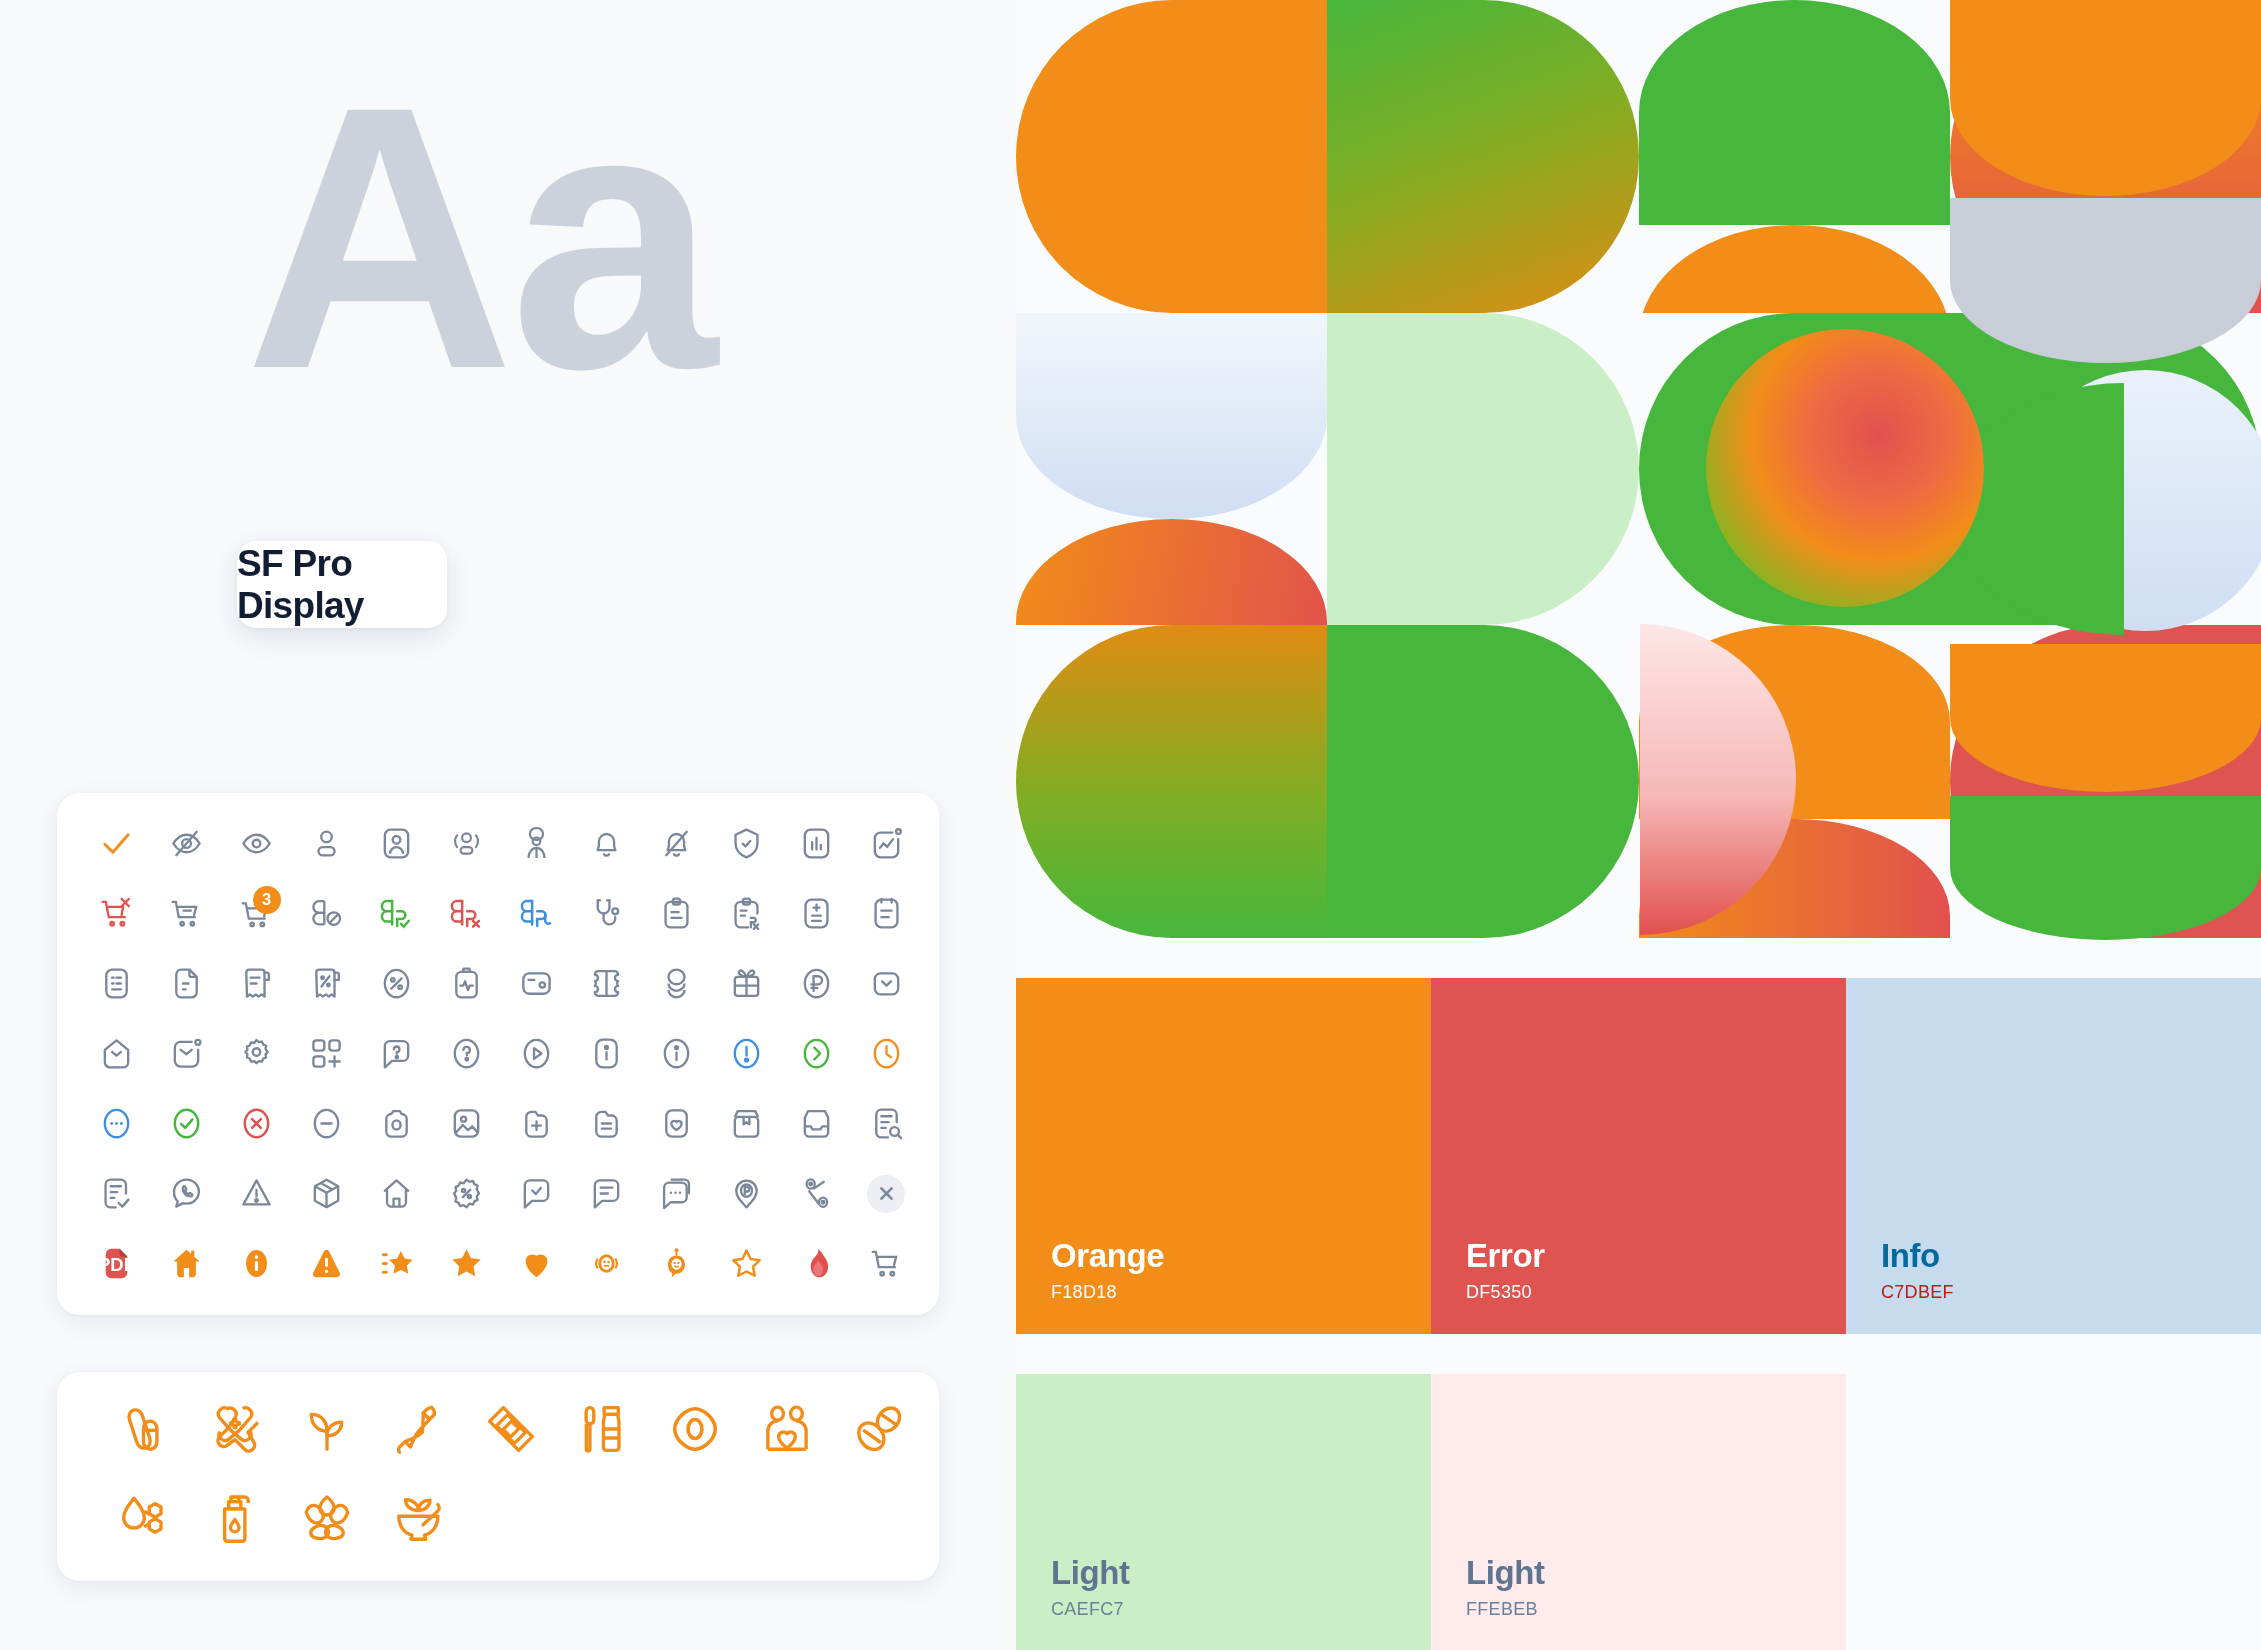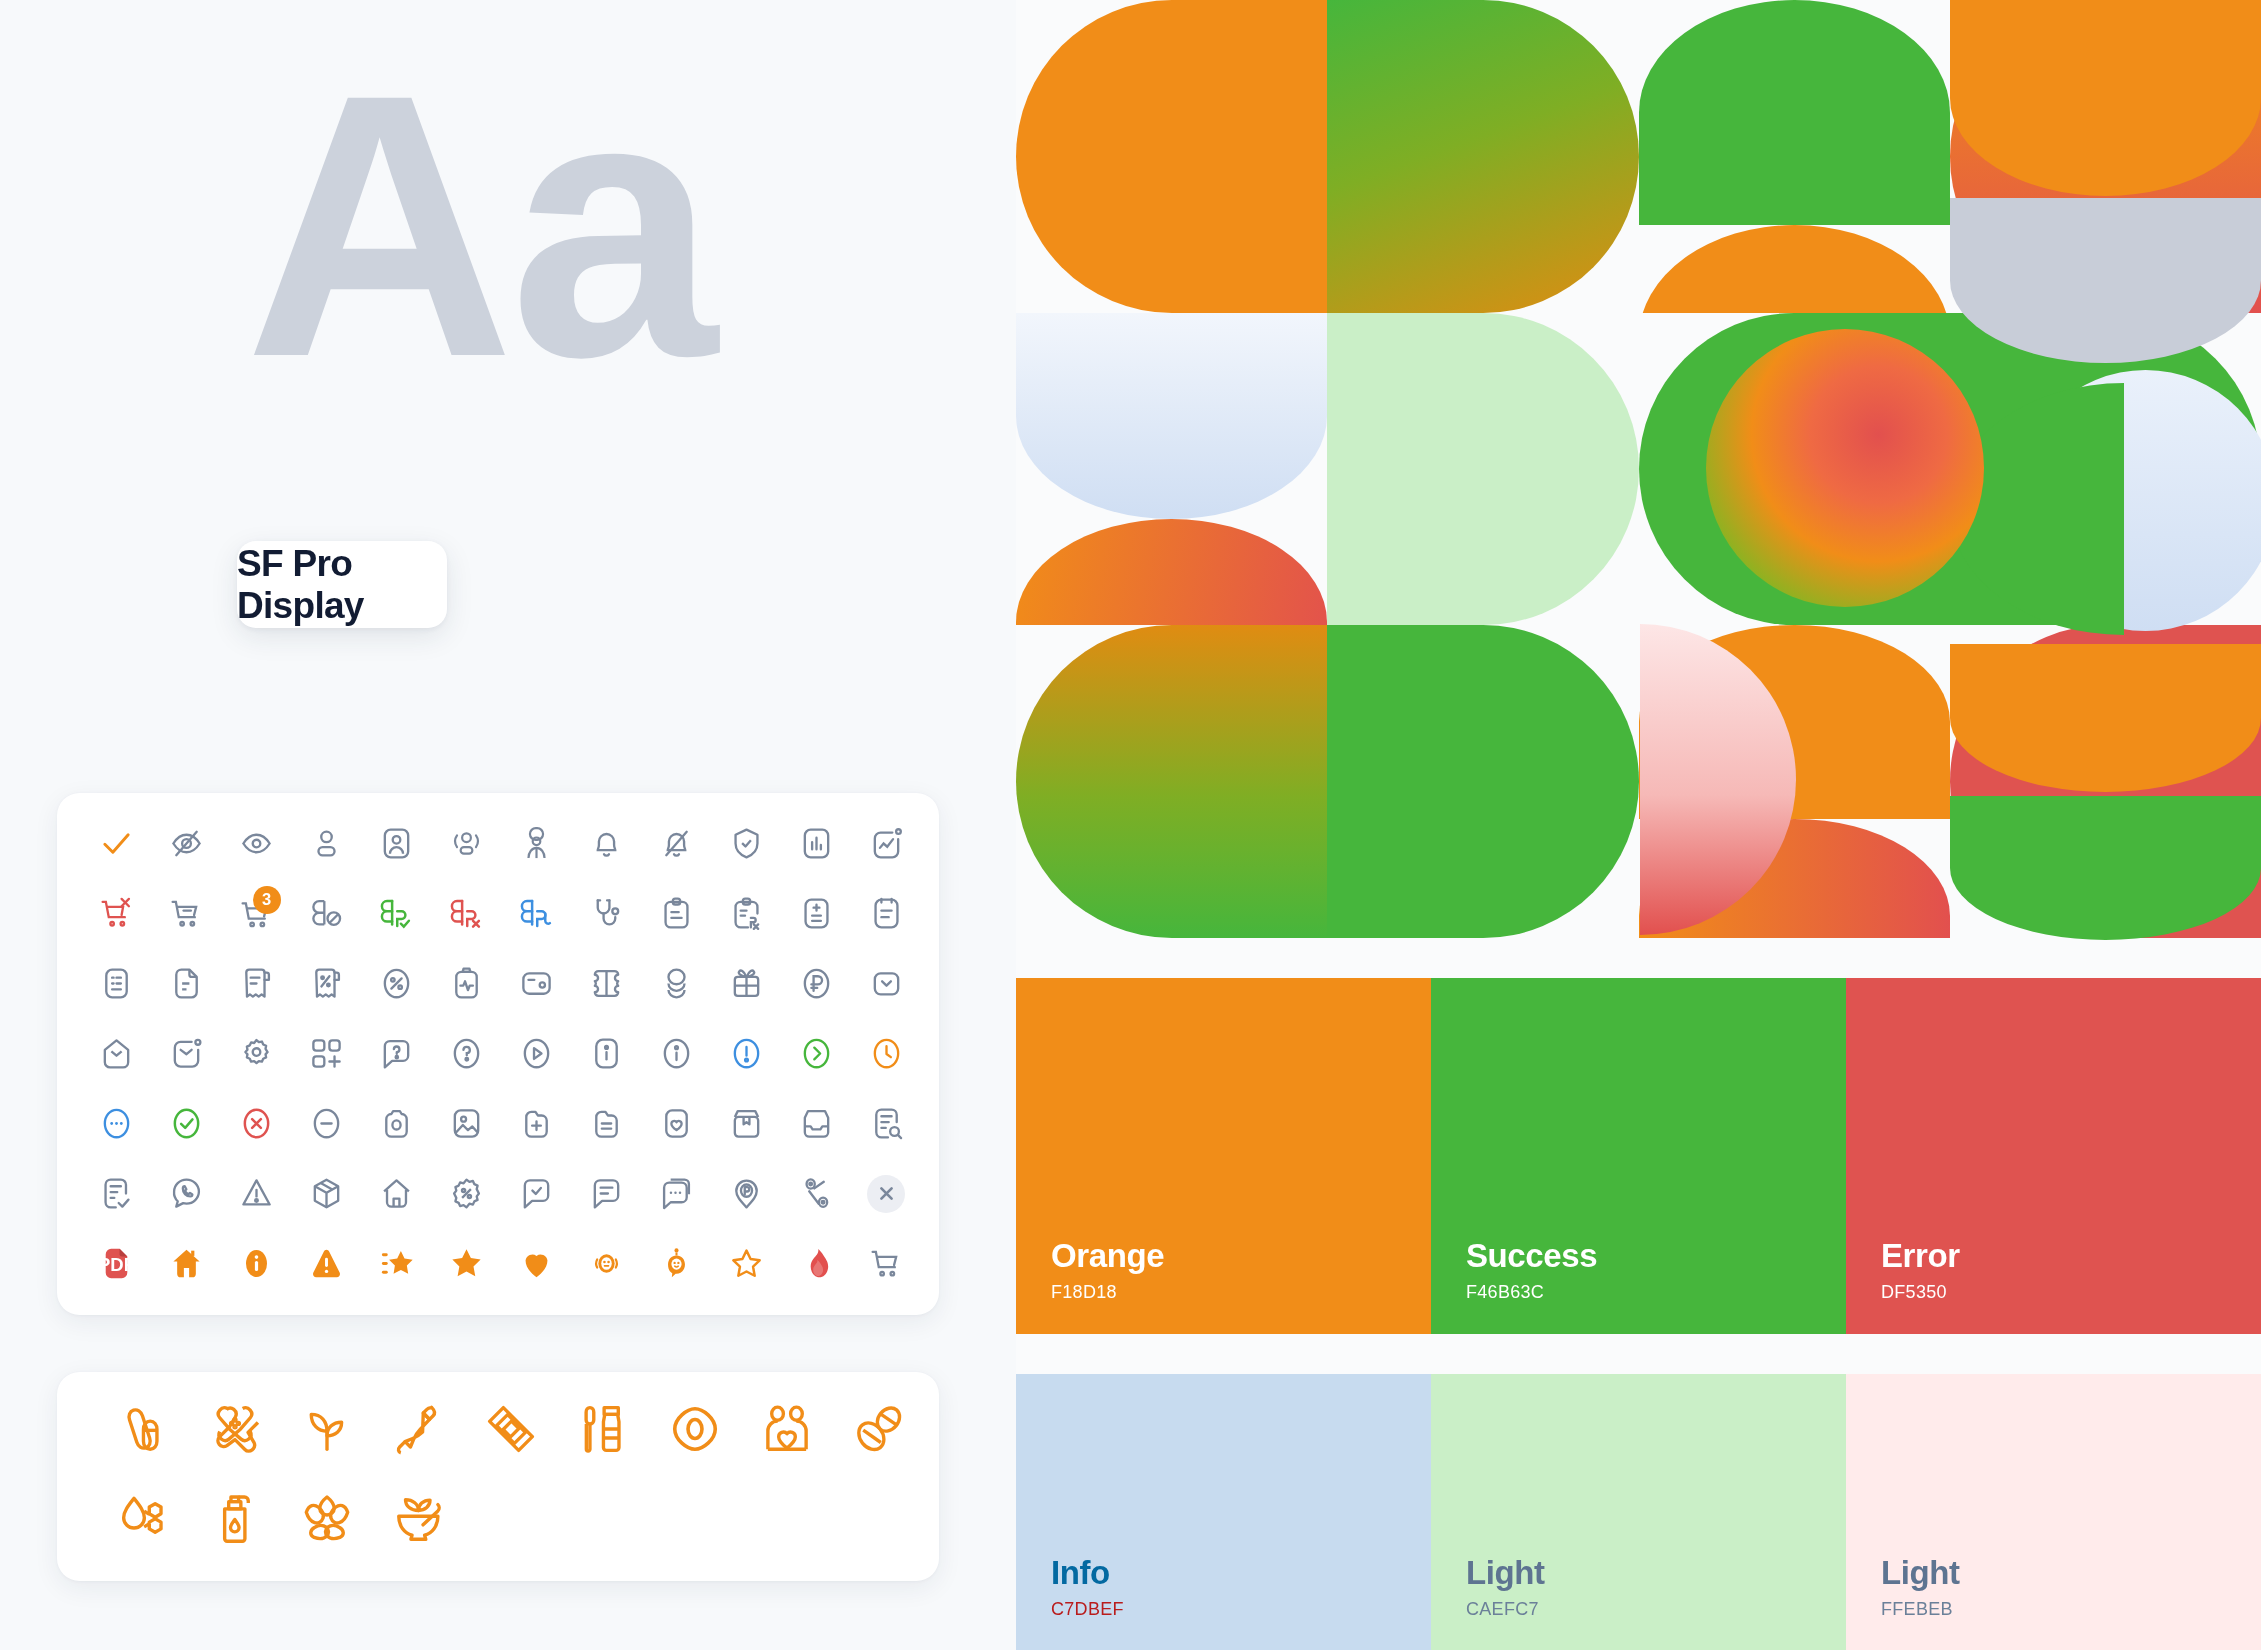--- a/index.html
+++ b/index.html
@@ -9,21 +9,21 @@
     background: #f7f9fb; overflow: hidden;
   }
   .stage { position: relative; width: 2261px; height: 1651px; display: flex; }
 
   
   .left-panel {
     position: relative; width: 1016px; height: 1651px;
     background: #f7f9fb; flex: 0 0 1016px;
   }
   .type-hero {
-    position: absolute; left: 0; top: 48px; width: 957px;
+    position: absolute; left: 0; top: 60px; width: 957px;
     text-align: center;
   }
   .aa-glyph {
     font-size: 374px; line-height: 0.95; font-weight: 700;
     color: #ccd2dc; letter-spacing: -5.2px;
     font-family: "Liberation Sans", sans-serif;
   }
   .font-chip {
     position: absolute; left: 237px; top: 541px;
     width: 210px; height: 87px; background: #ffffff;
@@ -901,26 +901,20 @@
 
     <div class="swatch-grid">
 
       <div class="swatch" style="background:#F18D18">
         <div class="swatch-inner">
           <div class="swatch-name" style="color:#ffffff">Orange</div>
           <div class="swatch-hex" style="color:#ffffff">F18D18</div>
         </div>
       </div>
 
-      <div class="swatch" style="background:#46B63C">
-        <div class="swatch-inner">
-          <div class="swatch-name" style="color:#ffffff">Success</div>
-          <div class="swatch-hex" style="color:#ffffff">F46B63C</div>
-        </div>
-      </div>
 
       <div class="swatch" style="background:#DF5350">
         <div class="swatch-inner">
           <div class="swatch-name" style="color:#ffffff">Error</div>
           <div class="swatch-hex" style="color:#ffffff">DF5350</div>
         </div>
       </div>
 
       <div class="swatch" style="background:#C7DBEF">
         <div class="swatch-inner">

